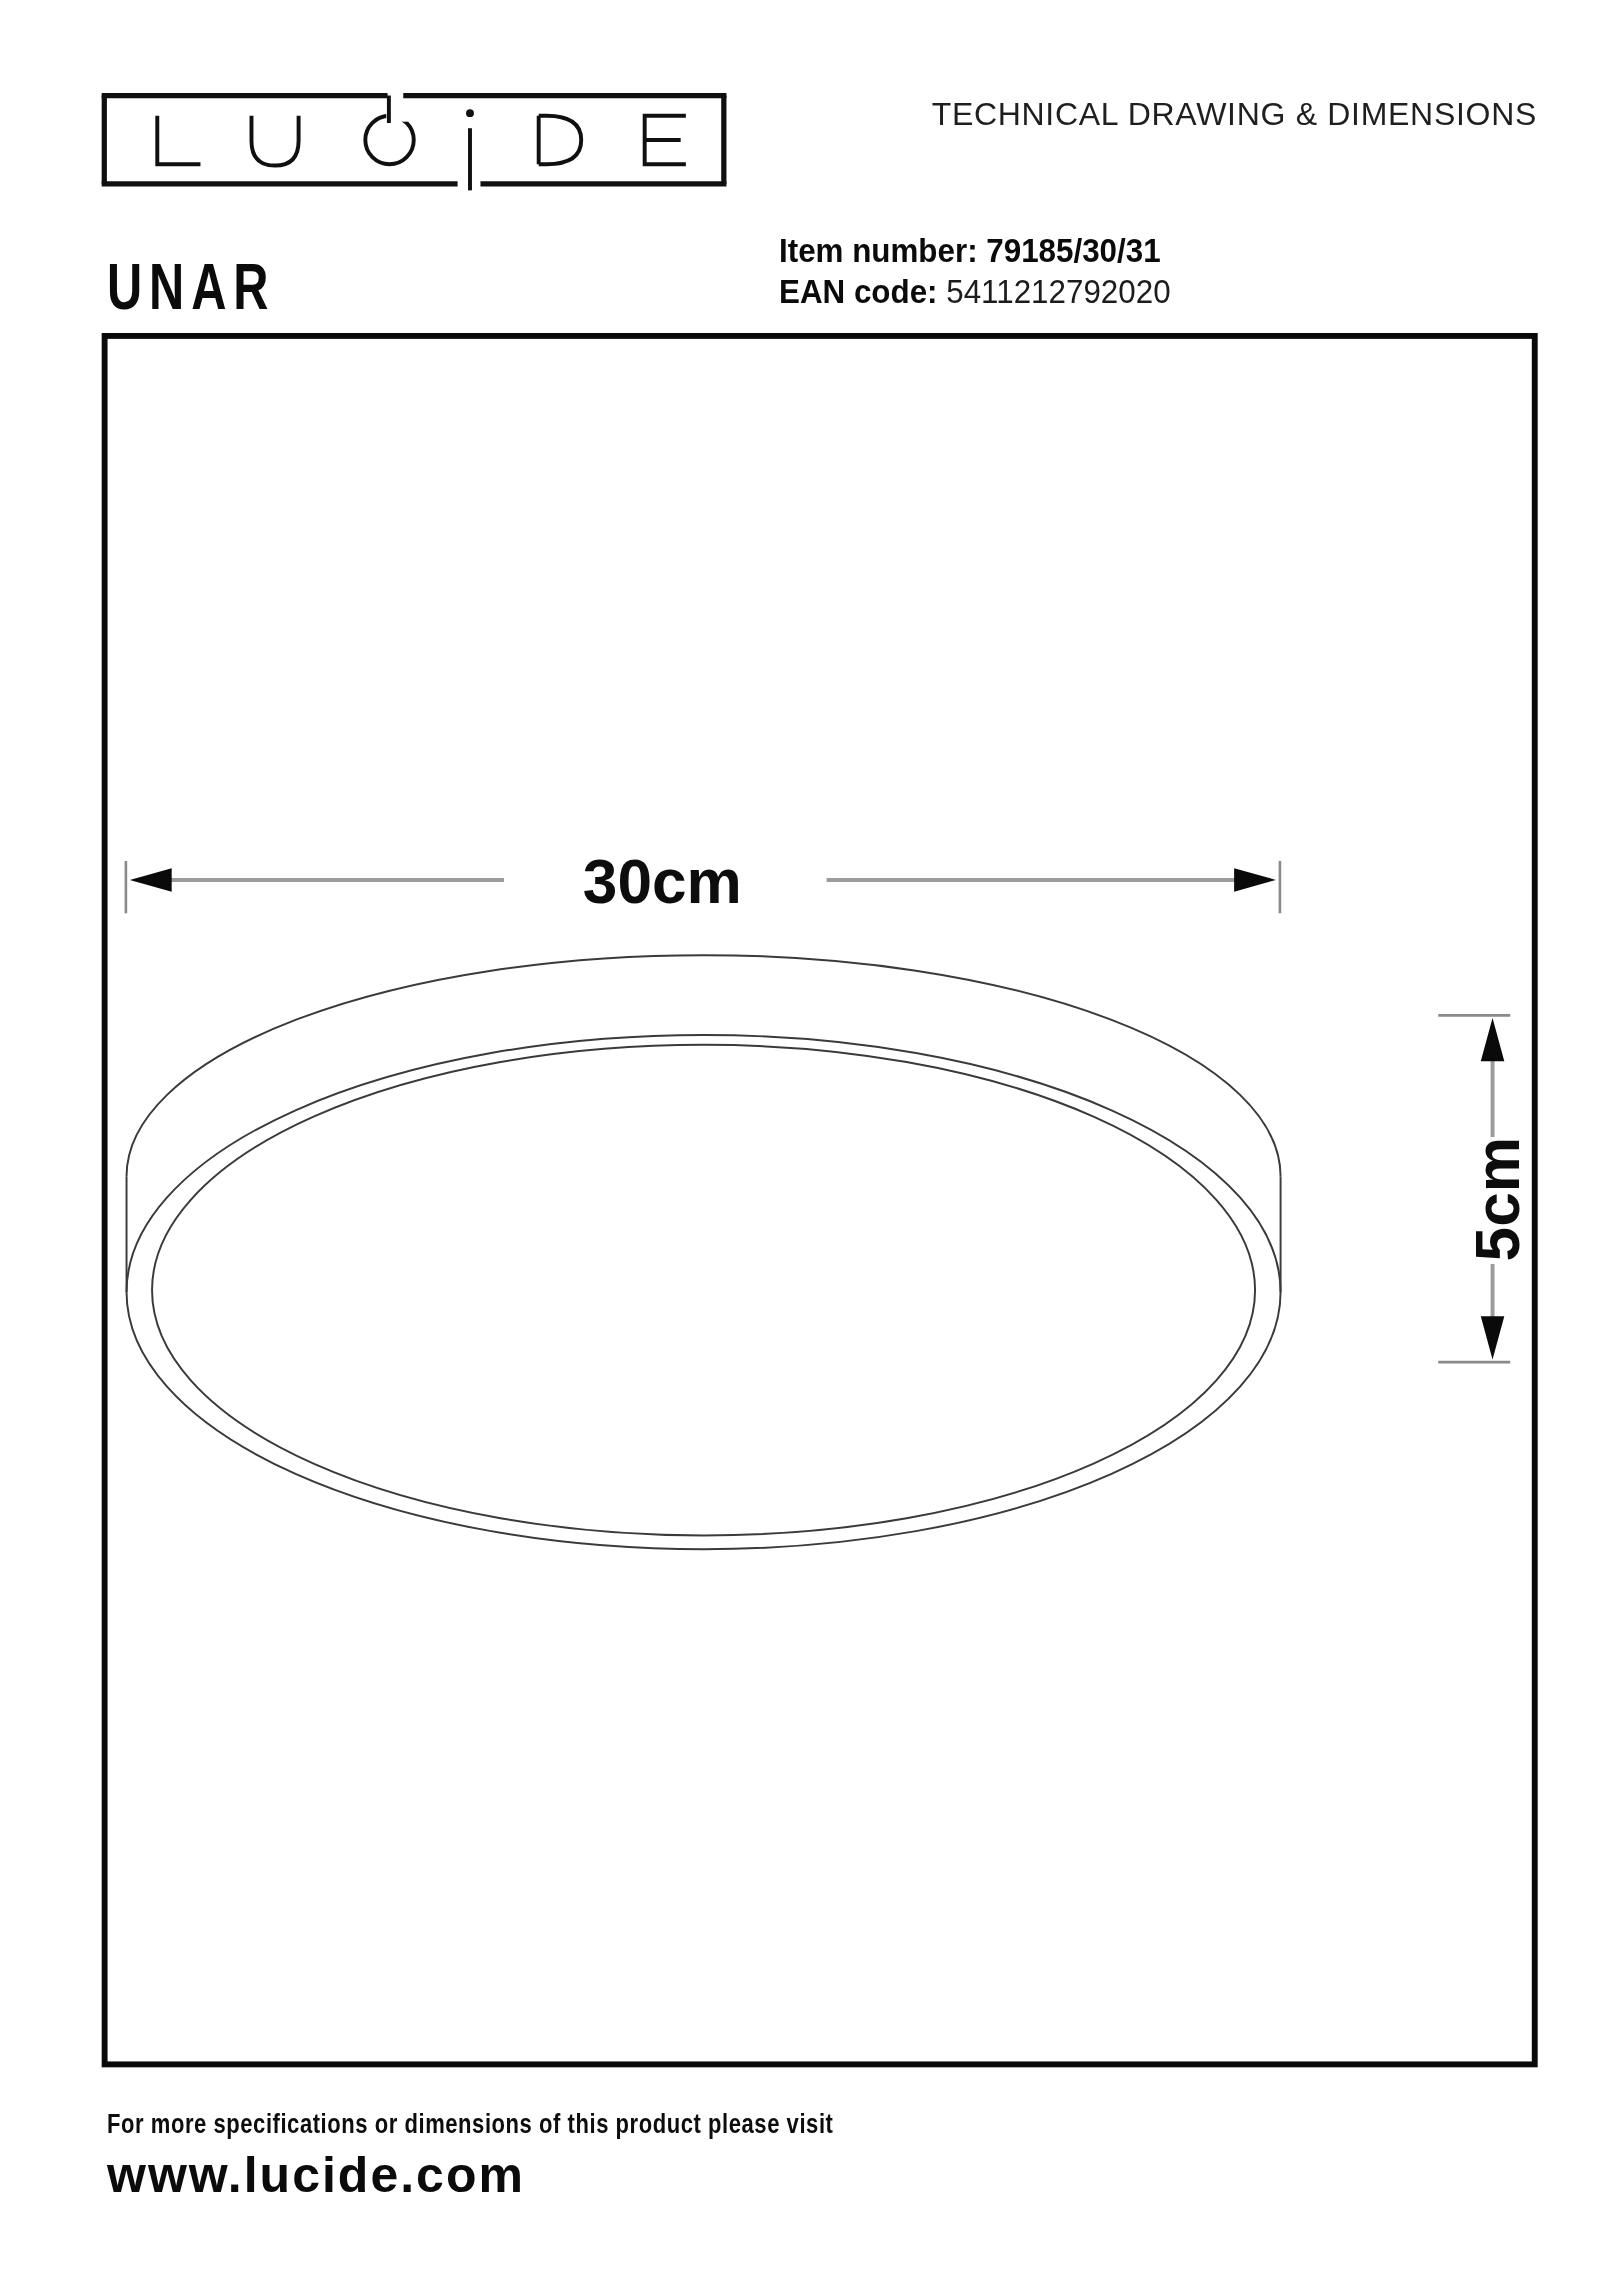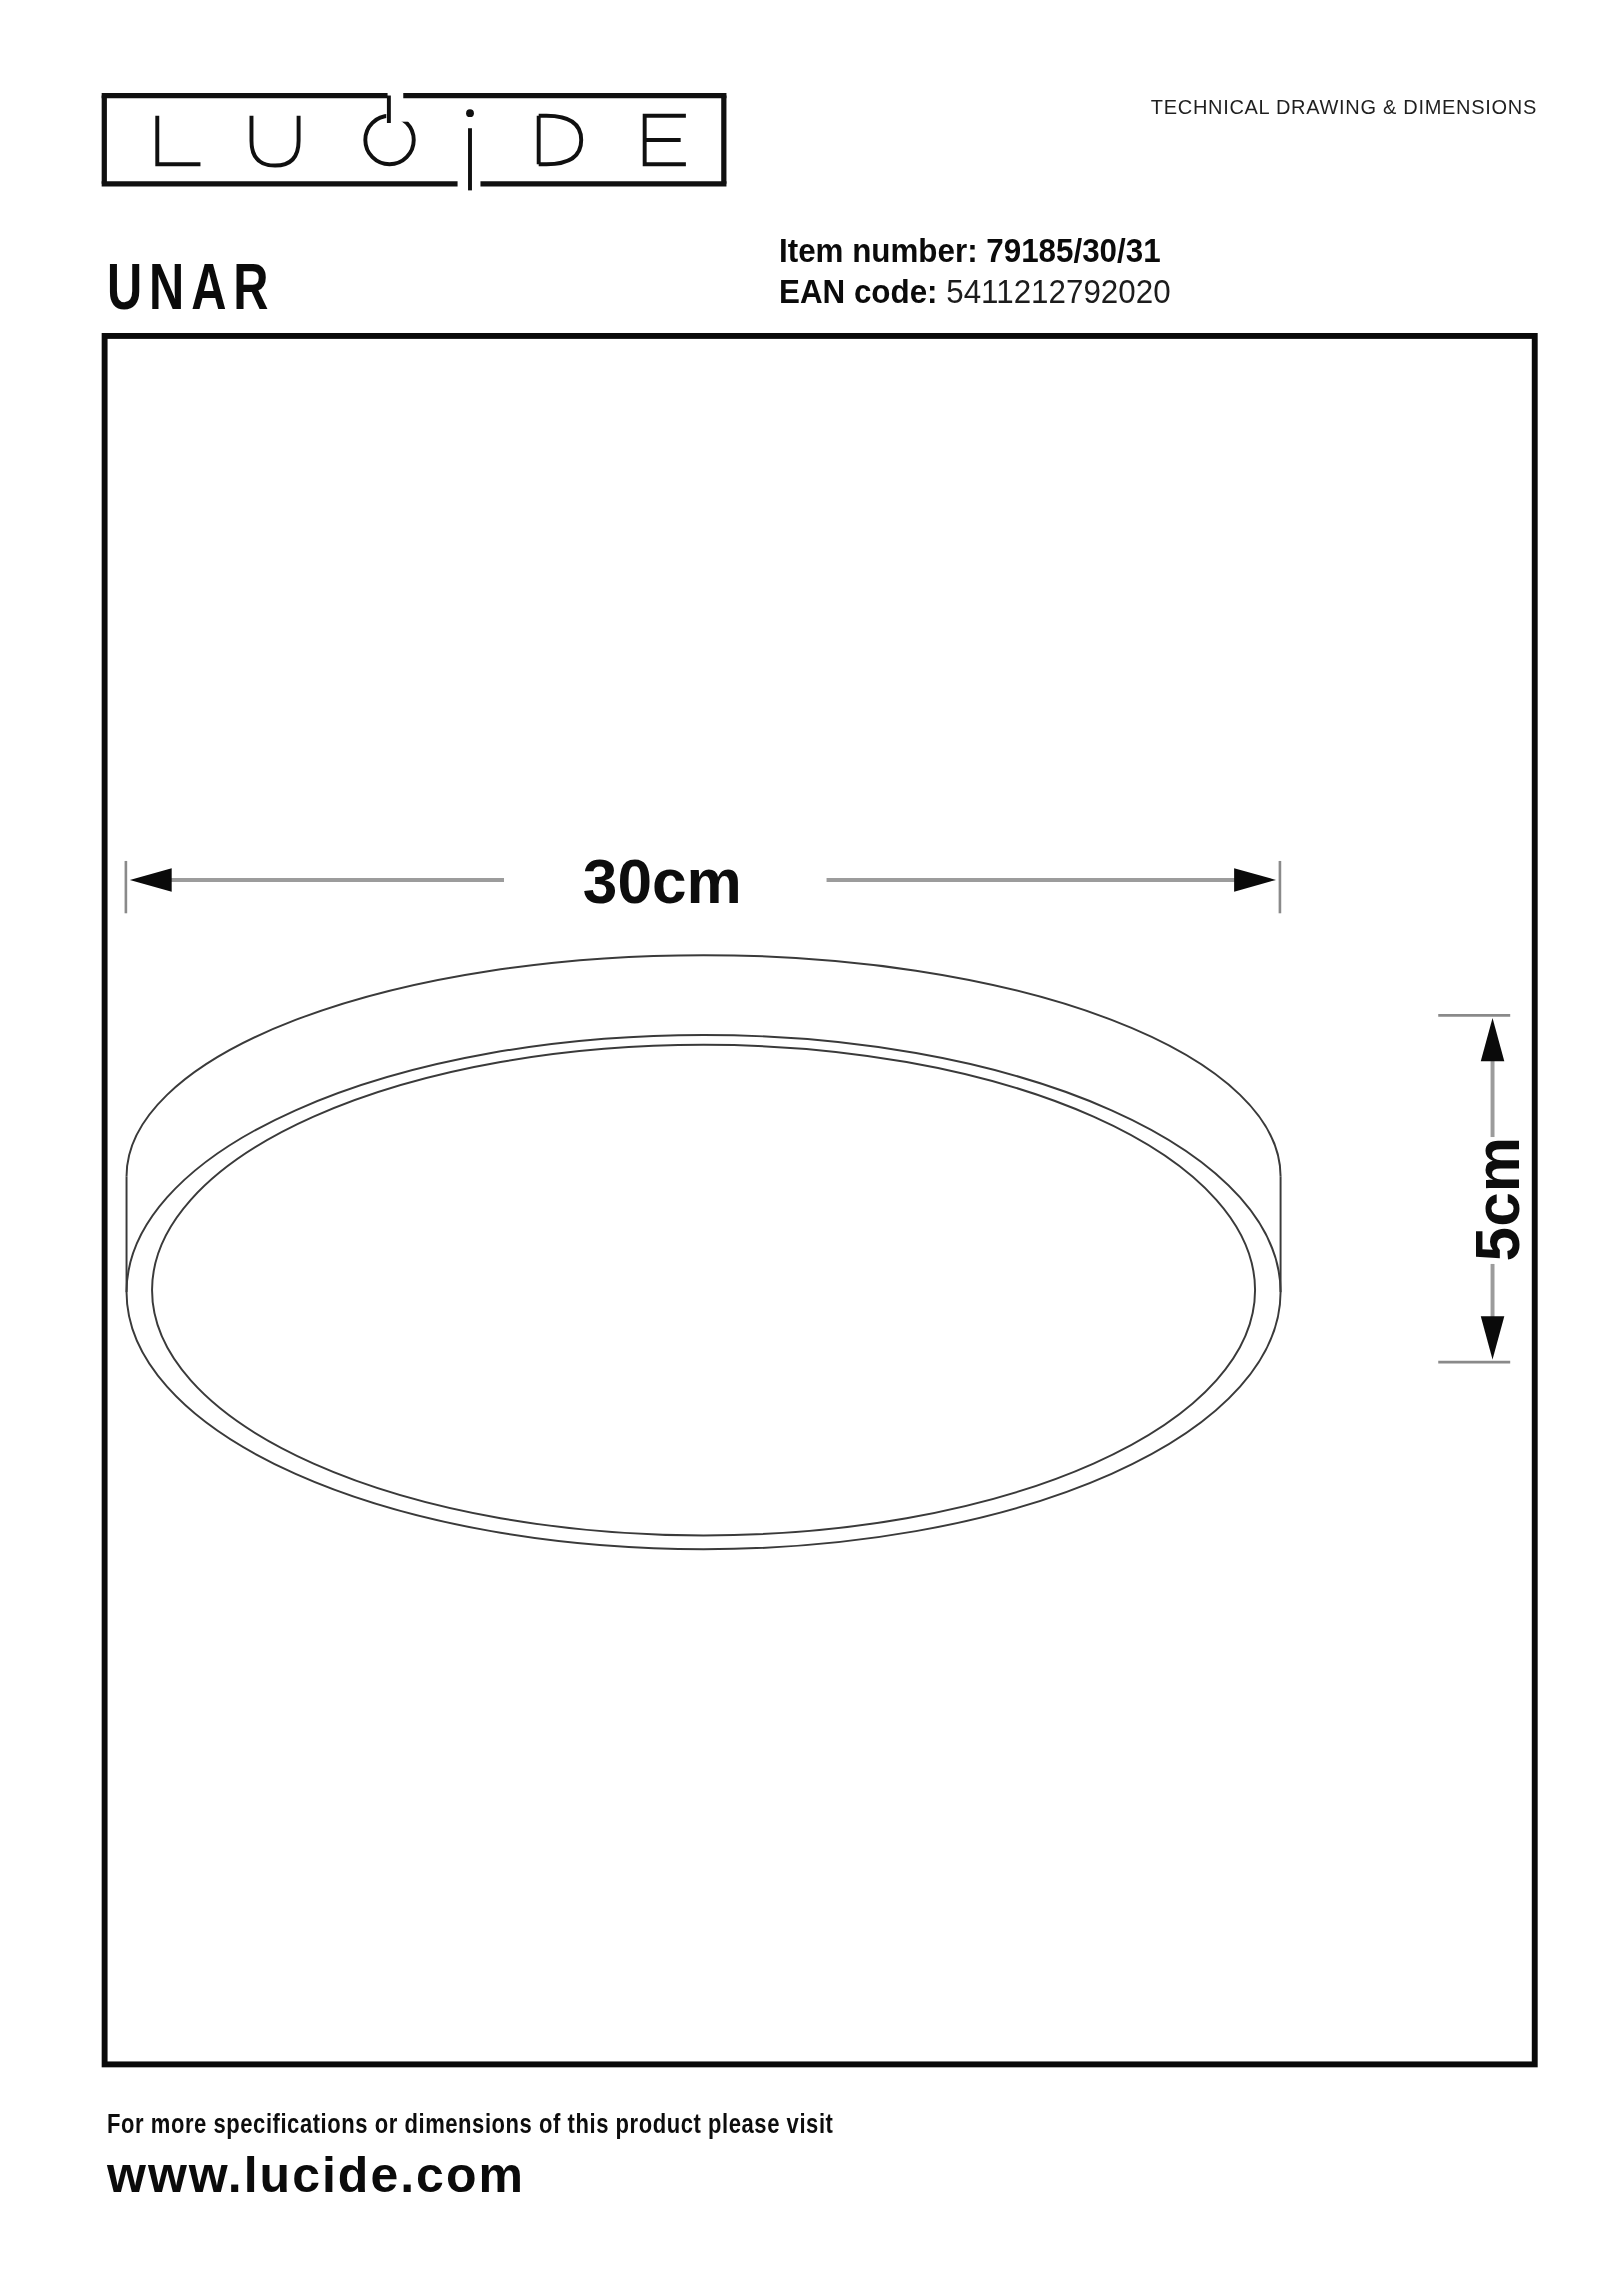--- a/index.html
+++ b/index.html
@@ -7,21 +7,21 @@
     position:relative;
     width:1623px;height:2295px;
     background:#ffffff;
     font-family:"Liberation Sans", sans-serif;
     overflow:hidden;
   }
   #sheet svg{position:absolute;left:0;top:0;}
   .abs{position:absolute;white-space:nowrap;color:#101010;}
   .header-title{
     top:96px;right:86px;
-    font-size:20px;font-weight:400;letter-spacing:0.7px;color:#1f1f1f;
+    font-size:32px;font-weight:400;letter-spacing:0.7px;color:#1f1f1f;
   }
   .product-name{
     top:249px;left:107px;
     font-size:65px;font-weight:700;letter-spacing:9.2px;color:#0b0b0b;
     transform:scaleX(0.75);transform-origin:left top;
   }
   .product-codes{
     top:230px;left:779px;
     font-size:33px;line-height:41px;color:#0b0b0b;
     transform:scaleX(0.95);transform-origin:left top;

